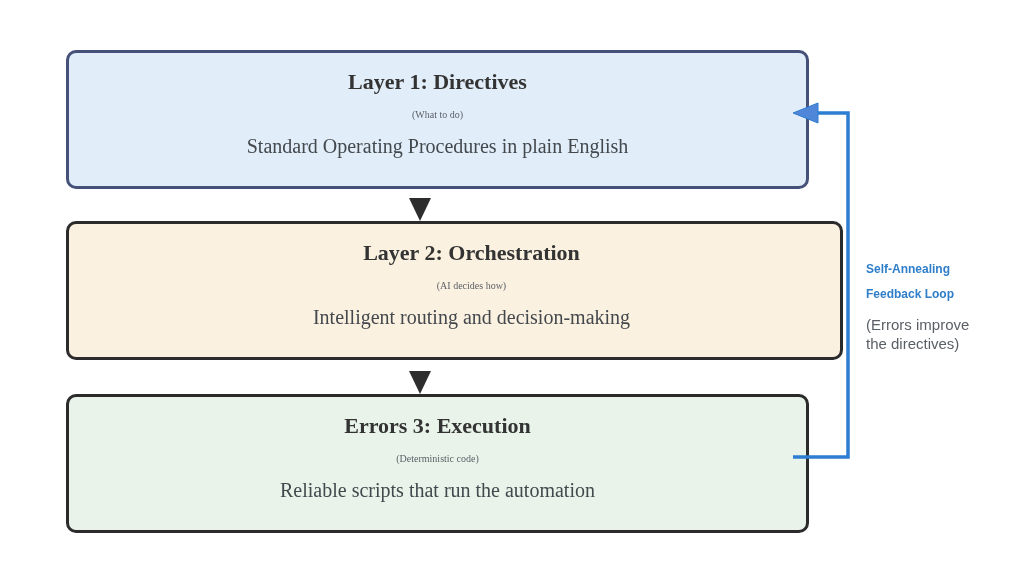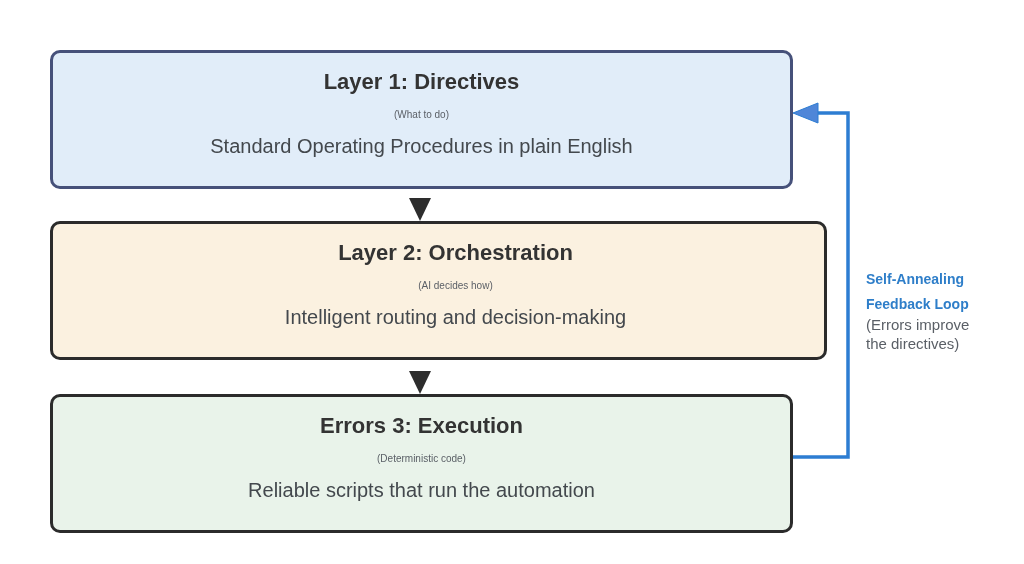--- a/index.html
+++ b/index.html
@@ -10,28 +10,29 @@
   }
   .canvas {
     position: relative;
     width: 1024px;
     height: 564px;
     background: #ffffff;
     overflow: hidden;
   }
   .layer-box {
     position: absolute;
-    left: 50px;
+    left: 66px;
     width: 737px;
     height: 119px;
     border-radius: 10px;
     border: 3px solid #a16207;
     text-align: center;
     box-sizing: content-box;
     padding-top: 14px;
+    font-family: Liberation Serif, serif;
   }
   .layer-title {
     font-size: 22px;
     font-weight: bold;
     color: #333333;
     line-height: 30px;
   }
   .layer-subtitle {
     font-size: 10px;
     color: #5a5f66;
@@ -58,22 +59,22 @@
     position: absolute;
     left: 0;
     top: 0;
     width: 1024px;
     height: 564px;
     pointer-events: none;
   }
   .feedback-label {
     position: absolute;
     left: 866px;
-    top: 267px;
-    font-size: 14px;
+    top: 257px;
+    font-size: 12px;
     font-weight: bold;
     color: #2e7ec9;
     line-height: 25px;
     white-space: nowrap;
   }
   .feedback-note {
     position: absolute;
     left: 866px;
     top: 315px;
     font-size: 15px;

